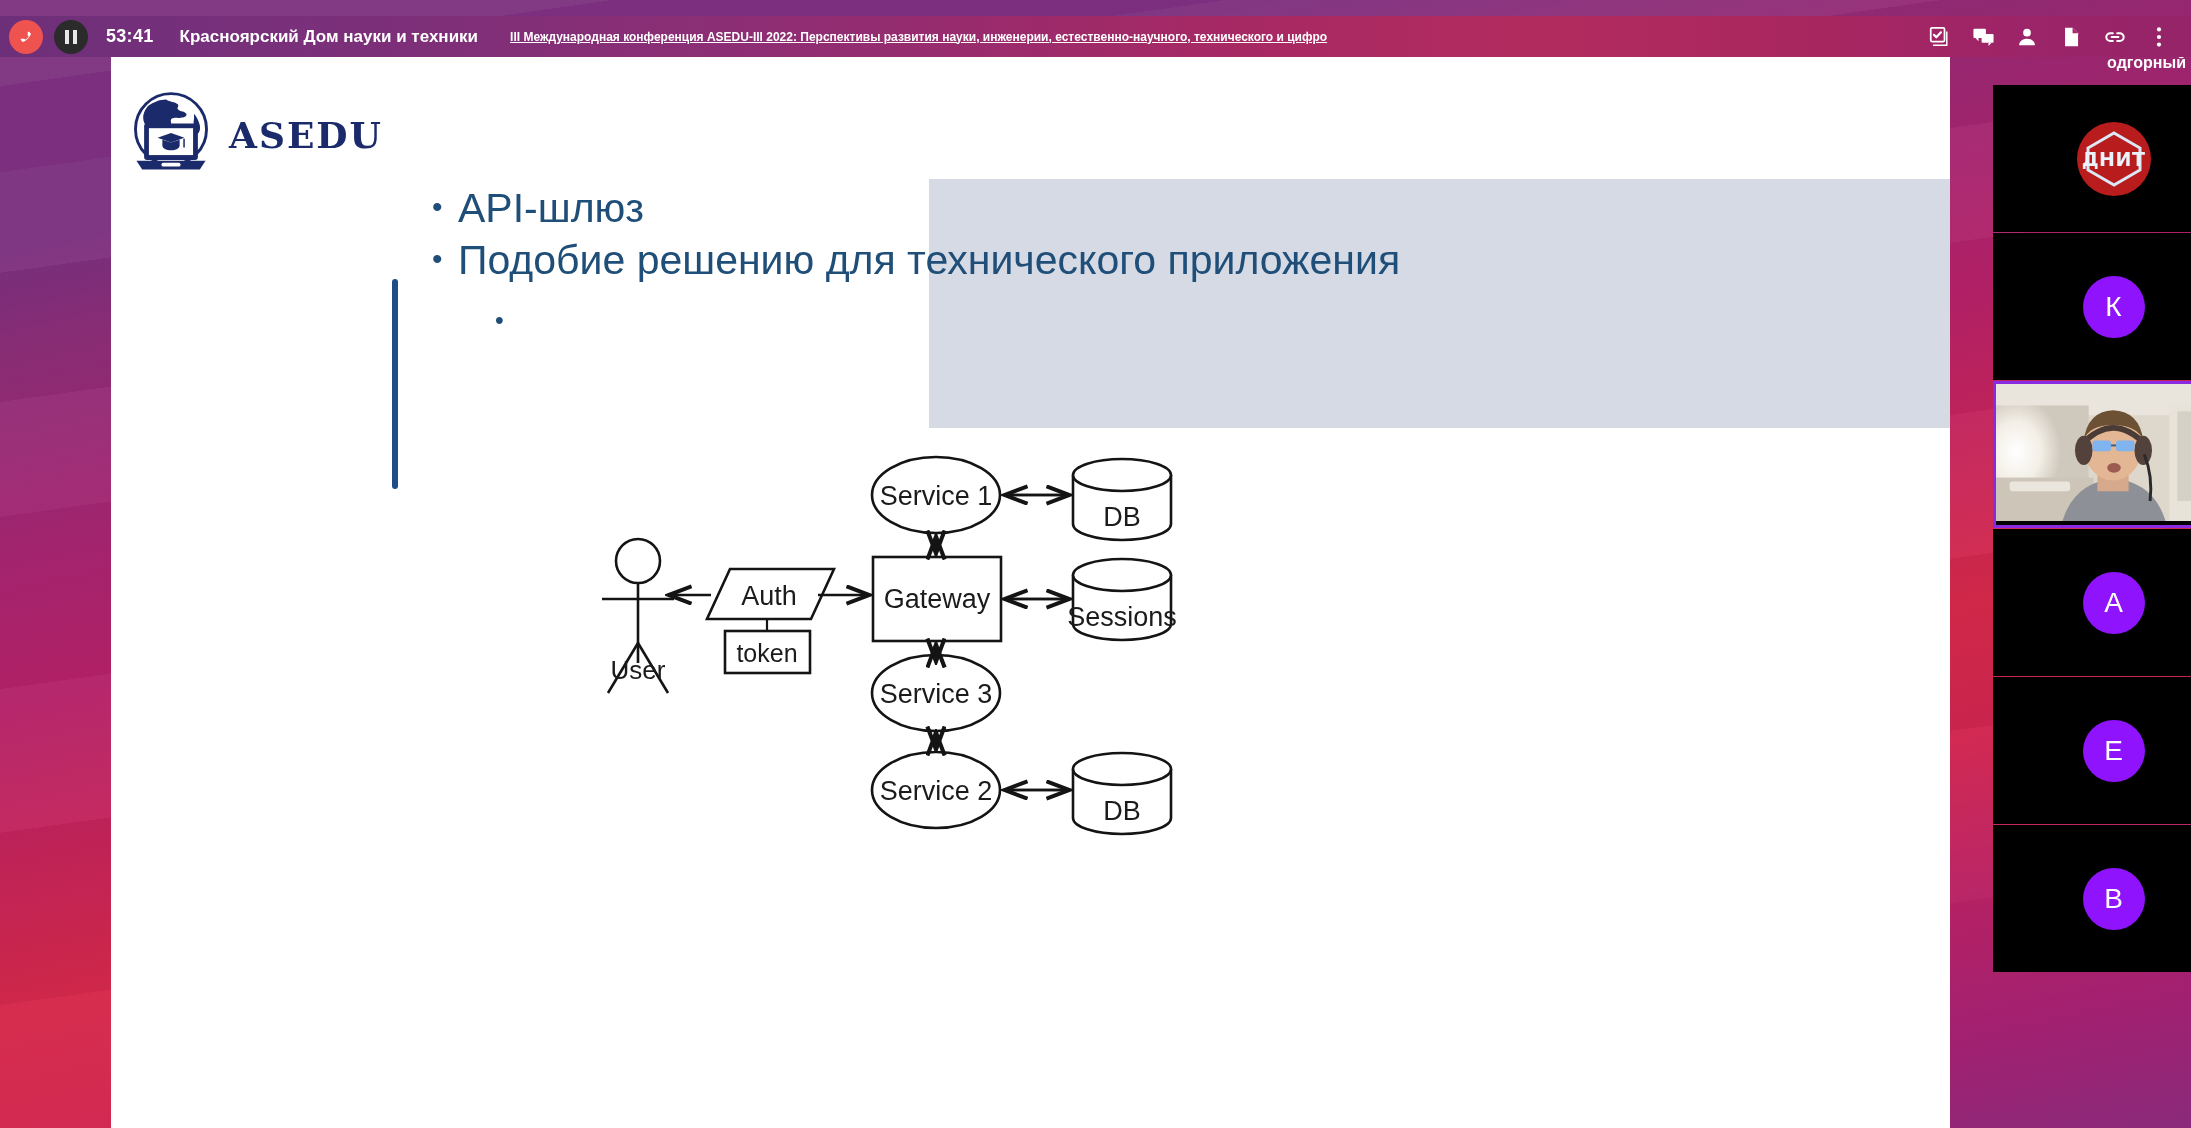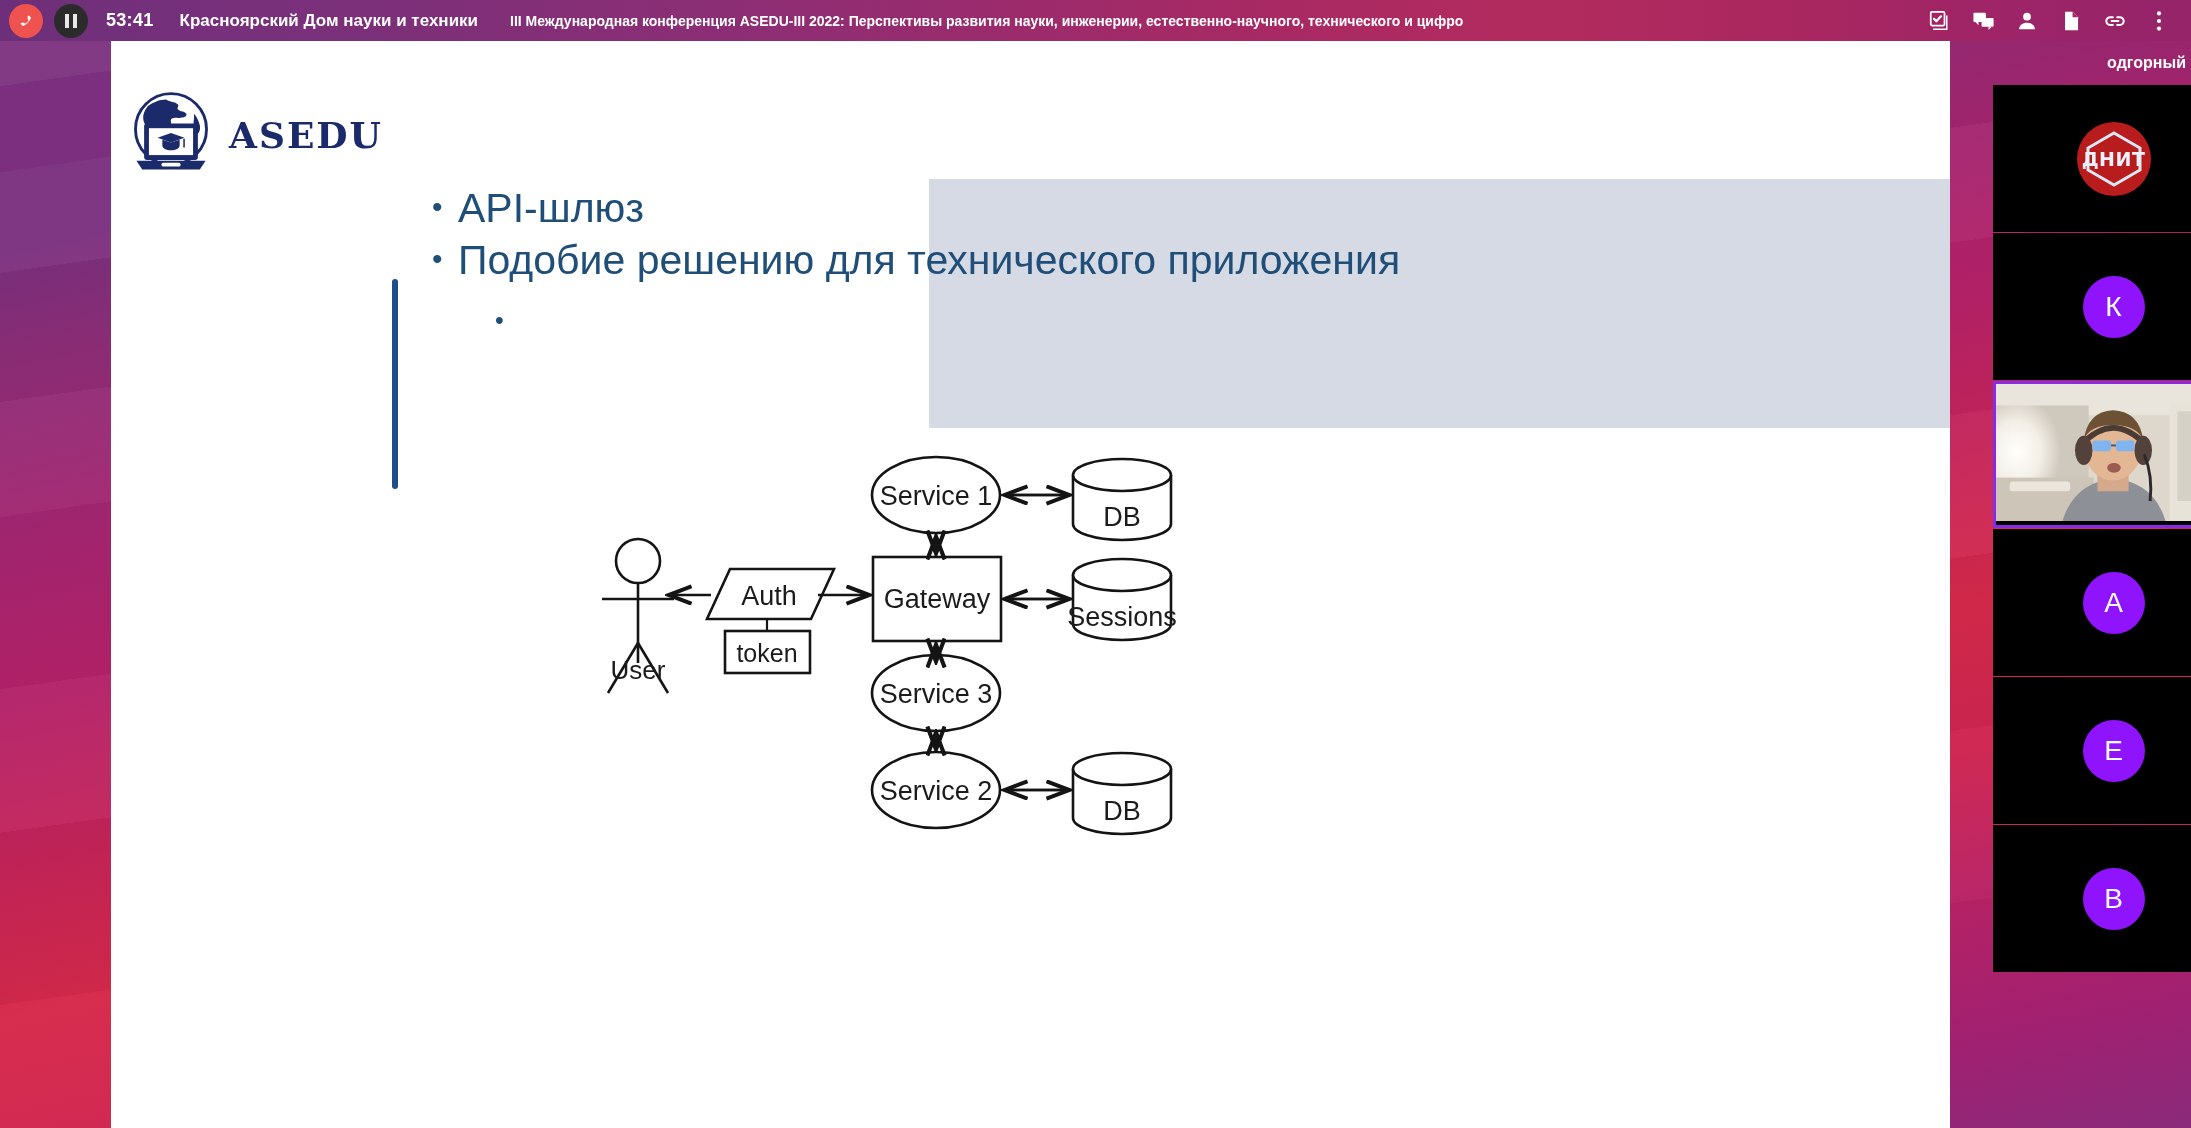--- a/index.html
+++ b/index.html
@@ -40,21 +40,21 @@
     background:
       linear-gradient(172deg, rgba(255,255,255,0.05) 0 6%, rgba(0,0,0,0) 6% 12%,
        rgba(255,255,255,0.04) 12% 19%, rgba(0,0,0,0.03) 19% 28%,
        rgba(255,255,255,0.03) 28% 36%, rgba(0,0,0,0.02) 36% 48%,
        rgba(255,255,255,0.03) 48% 58%, rgba(0,0,0,0.03) 58% 70%,
        rgba(255,255,255,0.02) 70% 82%, rgba(0,0,0,0.02) 82% 100%);
   }
 
   
   #topbar {
-    position: absolute; left: 0; top: 0;
+    position: absolute; left: 0; top: 16px;
     width: 2191px; height: 41px;
     display: flex; align-items: center;
     background: linear-gradient(90deg,
       #6d2f79 0%, #77307b 10%, #7e2f78 20%, #8c2e75 33%,
       #9b2b6c 46%, #a82963 58%, #b22b5e 70%, #a9275f 82%,
       #9d2468 92%, #952468 100%);
     z-index: 50;
     padding-left: 9px;
   }
   .tb-circlebtn {
@@ -68,23 +68,23 @@
   #pause-btn .bars i { display: block; width: 4px; height: 14px; background: #e8e8e8; }
   #call-timer {
     color: #fff; font-size: 18px; font-weight: bold;
     letter-spacing: .3px; margin-right: 26px; flex: 0 0 auto;
   }
   #org-name {
     color: #fff; font-size: 17px; font-weight: bold;
     white-space: nowrap; margin-right: 32px; flex: 0 0 auto;
   }
   #meeting-title {
-    color: #fff; font-size: 14px; font-weight: bold;
+    color: #fff; font-size: 12px; font-weight: bold;
     white-space: nowrap; overflow: hidden; text-overflow: clip;
-    flex: 1 1 auto; min-width: 0;
+    flex: 1 1 auto; min-width: 0; text-decoration: underline;
   }
   #tb-actions {
     display: flex; align-items: center; gap: 0px;
     flex: 0 0 auto; padding-right: 10px;
   }
   .tb-icon {
     width: 44px; height: 41px;
     display: flex; align-items: center; justify-content: center;
     cursor: pointer;
   }

